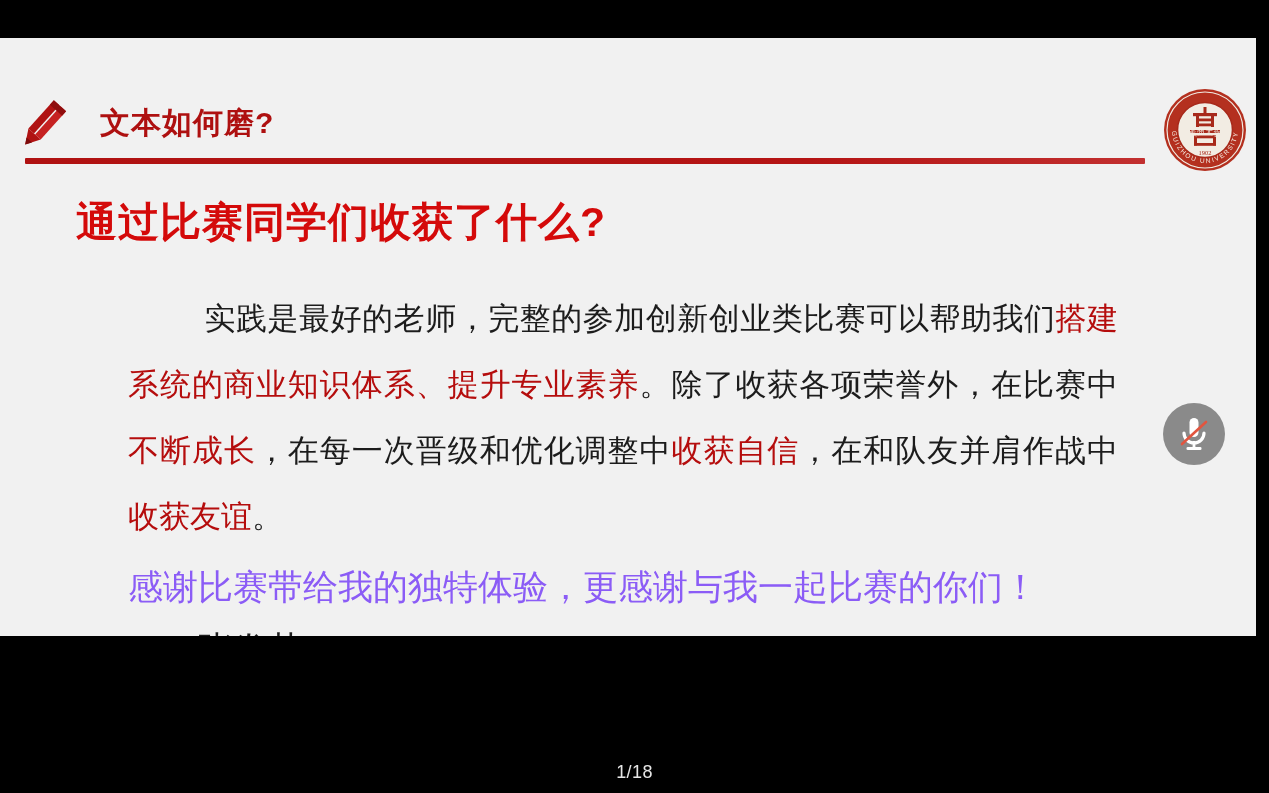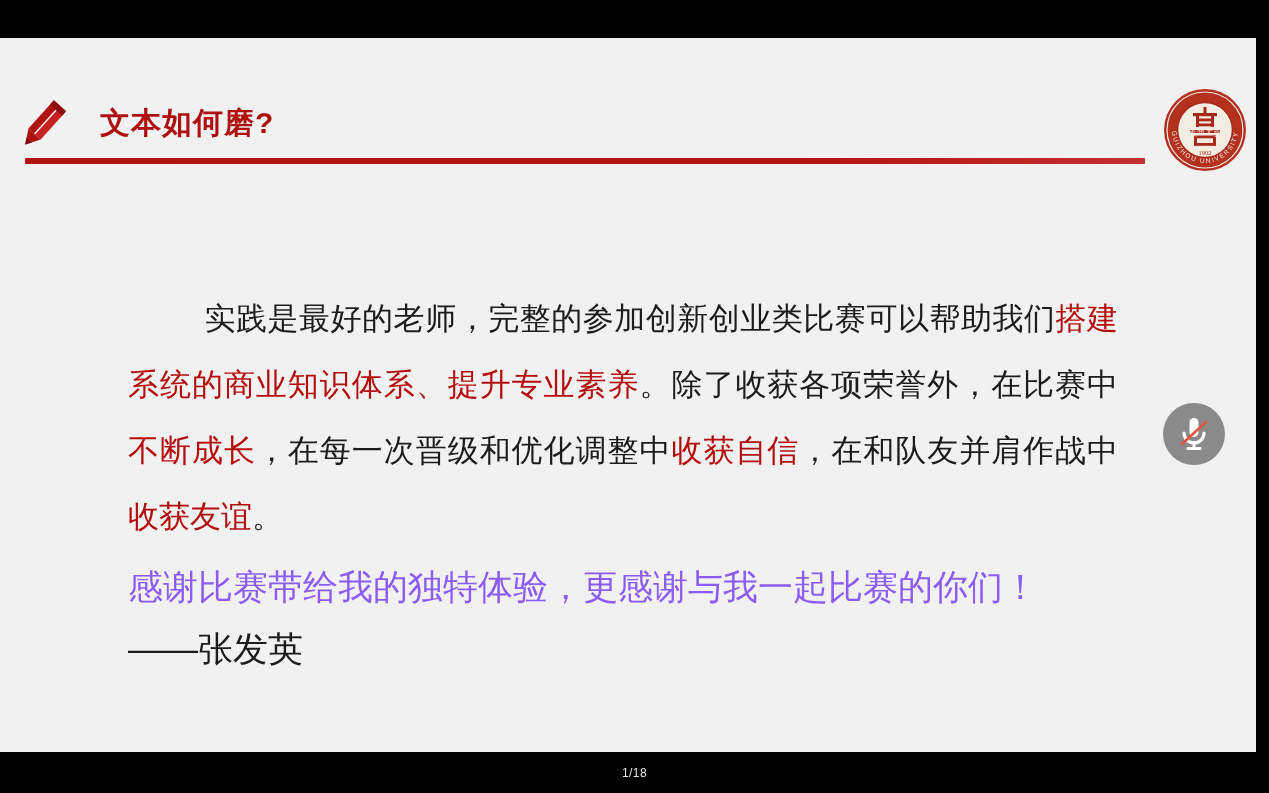--- a/index.html
+++ b/index.html
@@ -21,21 +21,21 @@
     inset: 0;
     background: #000;
   }
 
   
   #slide {
     position: absolute;
     left: 0;
     top: 38px;
     width: 1256px;
-    height: 714px;
+    height: 598px;
     background: #f1f1f1;
     overflow: hidden;
   }
 
   
   #slide-header {
     position: absolute;
     left: 0;
     top: 0;
     width: 100%;
@@ -151,21 +151,21 @@
 
   
   #status-bar {
     position: absolute;
     left: 0;
     bottom: 0;
     width: 100%;
     height: 41px;
     background: #000;
     color: #e6e6e6;
-    font-size: 12px;
+    font-size: 18px;
     display: flex;
     align-items: center;
     justify-content: center;
   }
   #page-indicator {
     letter-spacing: 0.4px;
   }
 
   .right-gutter {
     position: absolute;
@@ -231,20 +231,21 @@
           </text>
 
           <text font-size="6.6" fill="#f4ece2" font-family="'Liberation Sans', sans-serif" letter-spacing="1.6" text-anchor="middle">
             <textPath href="#ringBottom" startOffset="50%">GUIZHOU UNIVERSITY</textPath>
           </text>
           <text x="45" y="70" font-size="6.5" fill="#a8291a" text-anchor="middle" font-family="'Liberation Serif', serif">1902</text>
         </svg>
       </div>
     </div>
 
+    <div class="headline">通过比赛同学们收获了什么?</div>
 
     <div class="body-copy">
       <p><span class="indent"></span><span>实践是最好的老师，完整的参加创新创业类比赛可以帮助</span><span>我们</span><span class="hl">搭建系统的商业知识体系</span><span class="hl">、</span><span class="hl">提升专业素养</span><span>。除了收获各项</span><span>荣誉外，在比赛中</span><span class="hl">不断成长</span><span>，在每一次晋级和优化调整中</span><span class="hl">收获</span><span class="hl">自信</span><span>，在和队友并肩作战中</span><span class="hl">收获友谊</span><span>。</span></p>
     </div>
 
     <div class="para-closing">
       <span class="indent"></span><span>感谢比赛带给我的独特体验，更感谢与我一起比赛的你们！</span>
     </div>
 
     <div class="attribution">——张发英</div>

